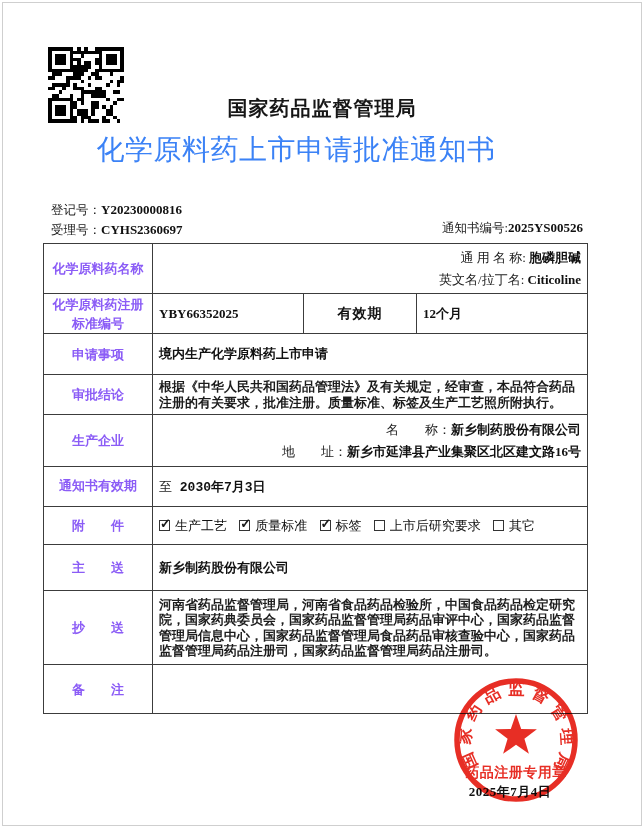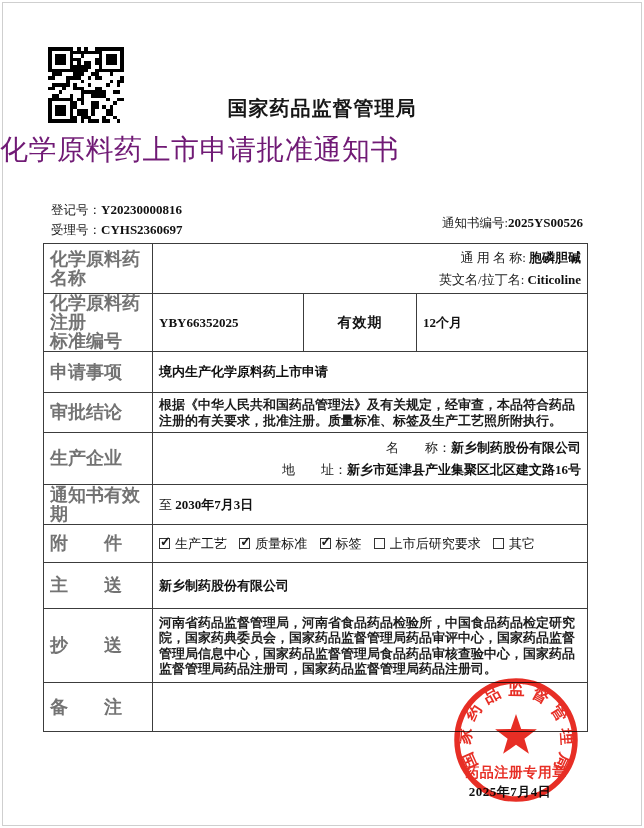--- a/index.html
+++ b/index.html
@@ -14,45 +14,45 @@
 
   .qr { position:absolute; left:48px; top:46px; width:76px; height:78px; }
   .qr svg { width:100%; height:100%; }
 
   .agency {
     position:absolute; left:0; top:95px; width:644px; text-align:center;
     font-family:"Liberation Sans","DejaVu Sans",sans-serif;
     font-size:20px; font-weight:bold; letter-spacing:1px; color:#161616;
   }
   .doc-title {
-    position:absolute; left:0; top:131px; width:592px; text-align:left;
-    font-size:28px; font-weight:normal; letter-spacing:0.5px; color:#701a75;
+    position:absolute; left:0; top:131px; width:592px; text-align:center;
+    font-size:28px; font-weight:normal; letter-spacing:0.5px; color:#3b82f6;
   }
 
   .reg-block { position:absolute; left:51px; top:202px; width:520px; font-size:12.5px; }
   .reg-line { height:20px; line-height:16px; display:flex; }
   .reg-line .num { font-weight:bold; font-size:13px; }
-  .reg-right-abs { position:absolute; left:442px; top:210px; font-size:12.5px; line-height:25px; }
+  .reg-right-abs { position:absolute; left:442px; top:220px; font-size:12.5px; line-height:16px; }
   .reg-right-abs .num { font-weight:bold; font-size:13px; }
 
   table.main {
     position:absolute; left:43px; top:243px; width:544px;
     border-collapse:collapse; table-layout:fixed;
   }
   table.main td { border:1px solid var(--line); padding:0 6px; vertical-align:middle; }
   td.hdr {
-    text-align:left; font-weight:bold; font-size:18px; color:#737373;
+    text-align:center; font-weight:bold; font-size:13px; color:#8b5cf6;
     padding:0 4px; line-height:19px;
   }
   td.vcell { font-size:13px; padding-left:8px; }
   .val { font-weight:bold; }
   .lbl { font-weight:normal; color:#222; }
   .r1 { height:50px; } .r2 { height:40px; } .r3 { height:37px; }
   .r4 { height:41px; } .r5 { height:40px; } .r6 { height:52px; }
-  .r7 { height:40px; } .r8 { height:38px; } .r9 { height:46px; }
+  .r7 { height:40px;font-family:Liberation Mono, monospace; } .r8 { height:38px; } .r9 { height:46px; }
   .r10{ height:74px; } .r11{ height:49px; }
   .twoline div { line-height:22px;text-align:right; }
   .para { font-size:13px; line-height:15.5px; font-weight:600; padding:3px 4px 3px 7px; color:#1c1c1c; }
   .validity-hdr { text-align:center; font-weight:bold; font-size:14px; letter-spacing:1px; }
   .att { margin-right:9px; white-space:nowrap; font-size:13px; }
   .cb {
     display:inline-block; width:11px; height:11px; border:1px solid #333;
     margin-right:5px; position:relative; vertical-align:-1px; background:#fff;
   }
   .cb.checked::after {

